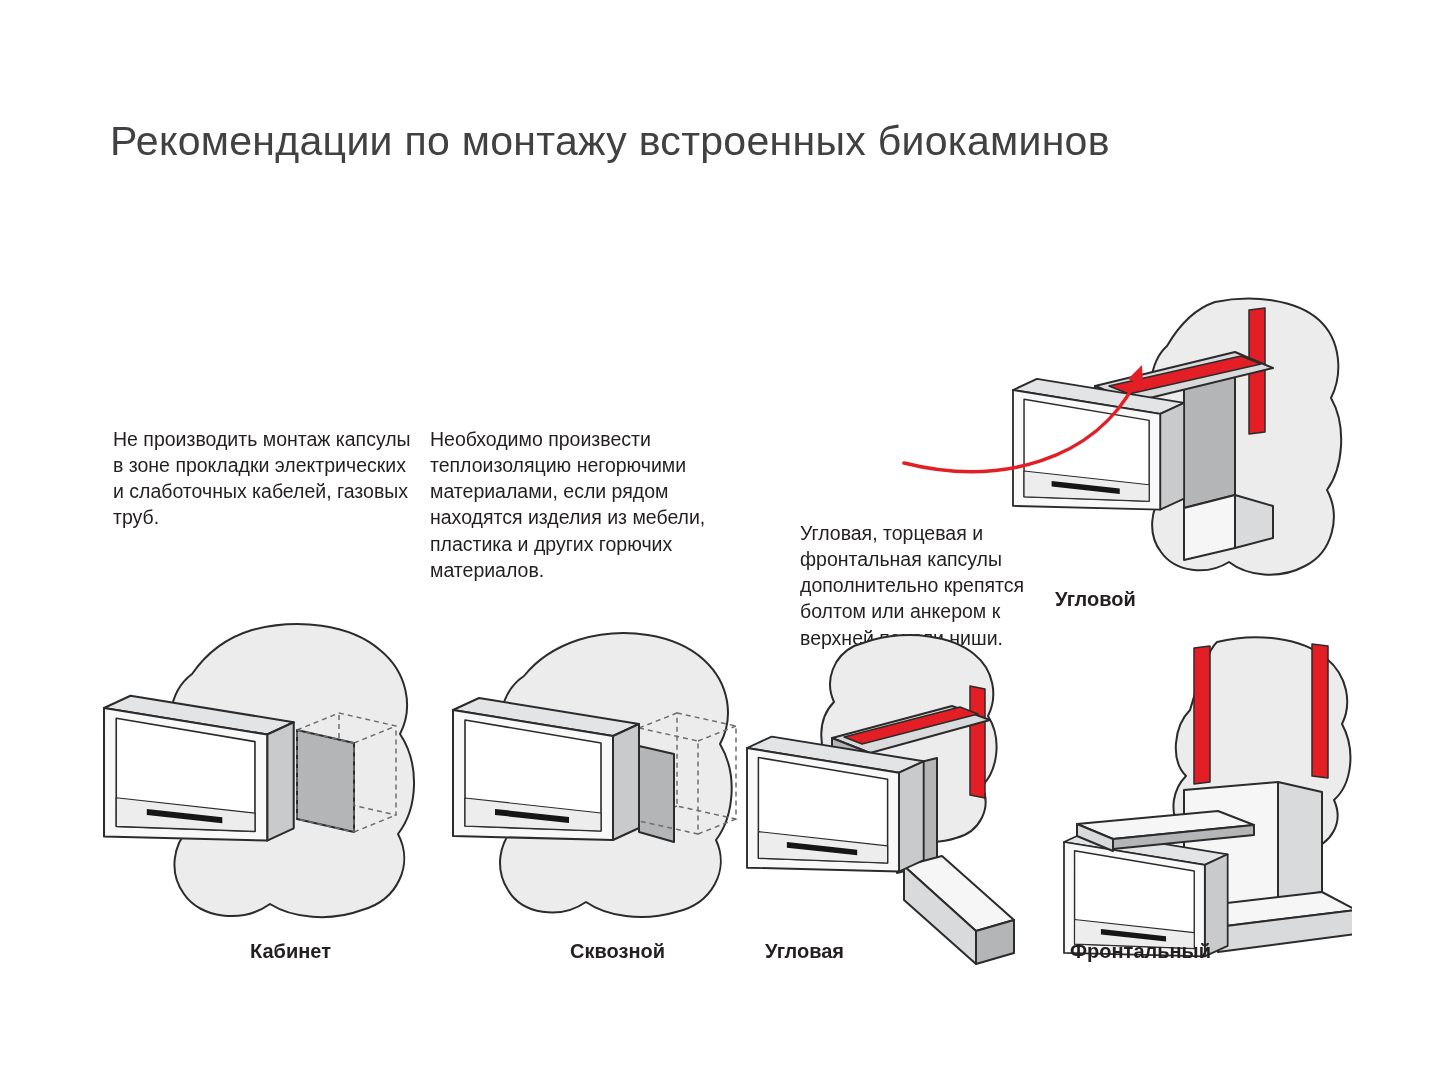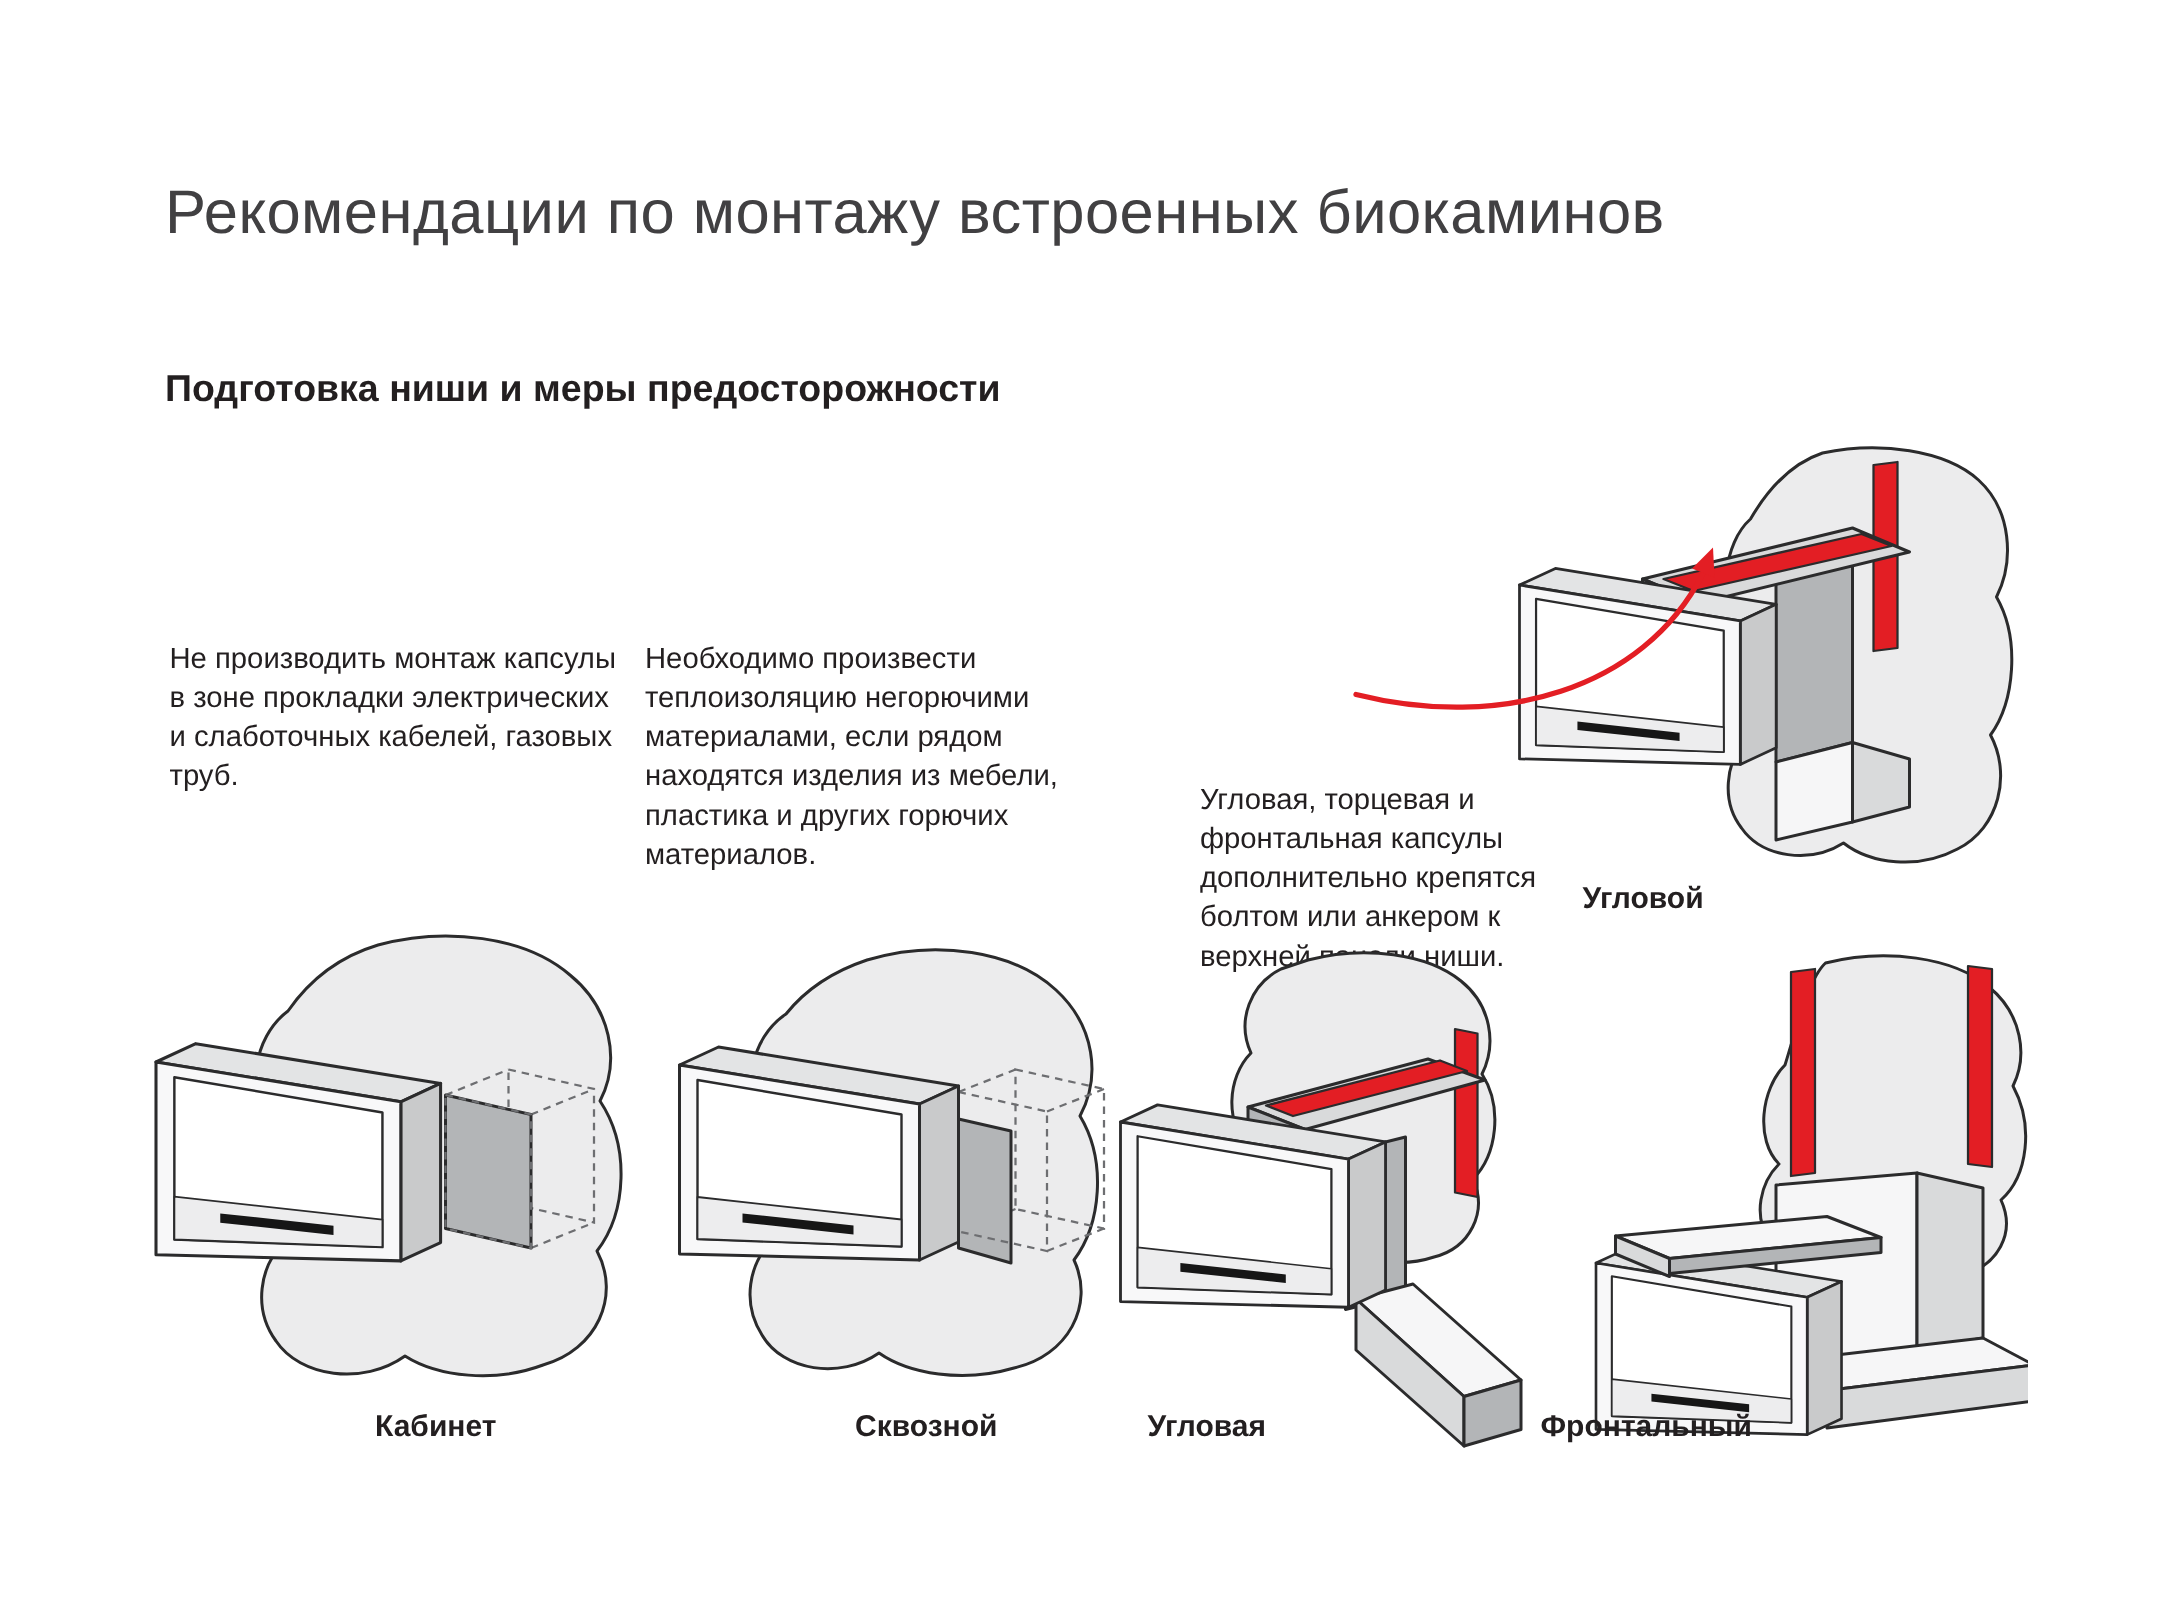--- a/index.html
+++ b/index.html
@@ -21,21 +21,21 @@
   .para-warn-left{left:113px;top:426px;width:305px;}
   .para-warn-mid{left:430px;top:426px;width:330px;}
   .para-note-top{left:800px;top:310px;width:242px;}
   .para-note-bottom{left:800px;top:520px;width:248px;}
 
   .diagram-label{position:absolute;width:170px;font-size:20px;font-weight:700;color:var(--text-dark);}
   .lbl-corner{left:1055px;top:588px;}
   .lbl-cabinet{left:250px;top:940px;}
   .lbl-through{left:570px;top:940px;}
   .lbl-end{left:765px;top:940px;}
-  .lbl-frontal{left:1027px;top:940px;}
+  .lbl-frontal{left:1070px;top:940px;}
 
   .illu{position:absolute;}
   .illu-corner{left:985px;top:290px;width:365px;height:330px;}
   .illu-cabinet{left:92px;top:612px;width:330px;height:330px;}
   .illu-through{left:428px;top:618px;width:310px;height:325px;}
   .illu-end{left:742px;top:628px;width:280px;height:358px;}
   .illu-frontal{left:1022px;top:632px;width:330px;height:355px;}
   .illu-arrow{left:890px;top:335px;width:280px;height:150px;z-index:6;pointer-events:none;}
 
   
@@ -60,21 +60,20 @@
         <path d="M160,26 L186,14 L186,118 L160,130 Z" fill="#c9cacb" stroke="#2b2b2c" stroke-width="2" stroke-linejoin="round"></path>
         <path d="M0,0 L160,26 L160,130 L0,126 Z" fill="#f8f8f9" stroke="#2b2b2c" stroke-width="2" stroke-linejoin="round"></path>
         <path d="M12,10 L148,33 L148,121 L12,116 Z" fill="#ffffff" stroke="#2b2b2c" stroke-width="1.6" stroke-linejoin="round"></path>
         <path d="M12,88 L148,103 L148,121 L12,116 Z" fill="#ededee" stroke="#2b2b2c" stroke-width="1.2" stroke-linejoin="round"></path>
         <path d="M42,99 L116,107 L116,113 L42,105 Z" fill="#161616"></path>
       </g>
     </defs>
   </svg>
 
   <h1 class="title">Рекомендации по монтажу встроенных биокаминов</h1>
-  <h2 class="section-heading">Подготовка ниши и меры предосторожности</h2>
 
   <p class="para para-warn-left">Не производить монтаж капсулы в зоне прокладки электрических и слаботочных кабелей, газовых труб.</p>
   <p class="para para-warn-mid">Необходимо произвести теплоизоляцию негорючими материалами, если рядом находятся изделия из мебели, пластика и других горючих материалов.</p>
   <p class="para para-note-bottom">Угловая, торцевая и фронтальная капсулы дополнительно крепятся болтом или анкером к верхней панели ниши.</p>
 
   <svg class="illu illu-corner" viewBox="0 0 365 330">
     <path class="blob" d="M230,12 C268,4 312,10 334,30 C356,50 358,84 346,108 C362,136 358,178 342,200 C356,226 348,262 320,276 C294,290 262,286 244,272 C222,286 190,282 176,262 C162,244 166,218 178,204 C160,186 160,150 174,132 C160,110 164,72 182,56 C196,32 212,18 230,12 Z"></path>
     <polygon class="stripe" points="264,20 280,18 280,142 264,144"></polygon>
     <polygon class="fd" points="199,92 250,76 250,205 199,218"></polygon>
     <polygon class="fm" points="110,96 250,62 288,78 148,112"></polygon>

